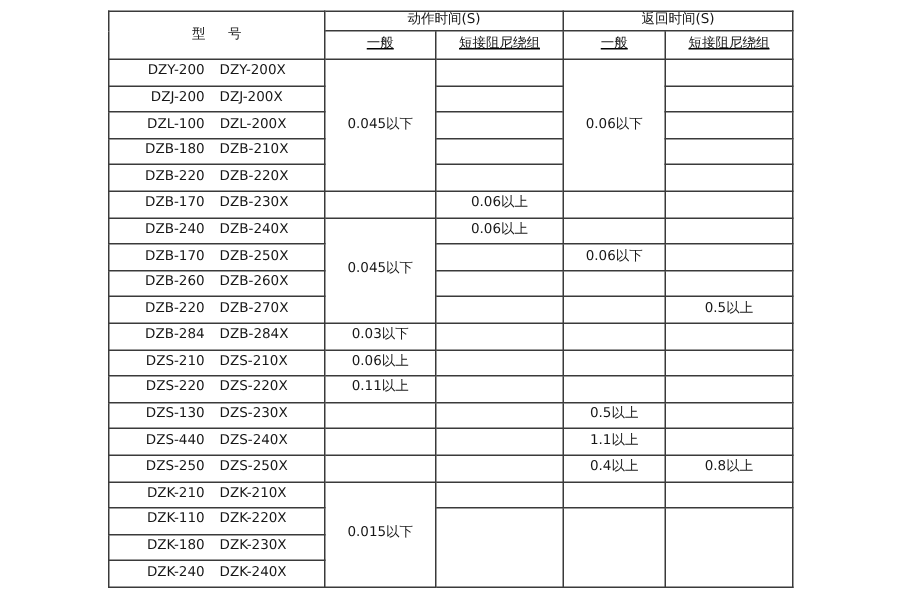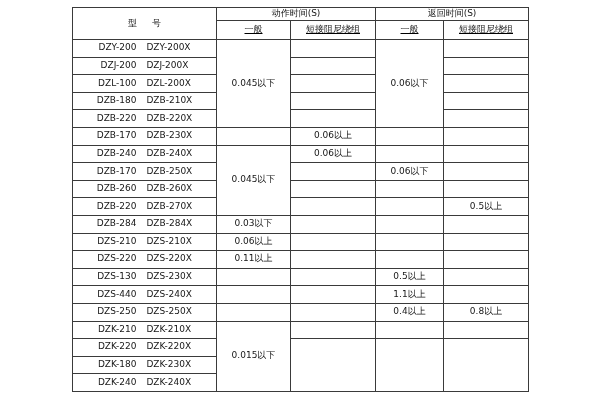--- a/index.html
+++ b/index.html
@@ -169,21 +169,21 @@
           <td>0.8以上</td>
         </tr>
         <tr>
           <td class="model-cell"><span class="m1">DZK-210</span><span class="m2">DZK-210X</span></td>
           <td rowspan="4">0.015以下</td>
           <td></td>
           <td></td>
           <td></td>
         </tr>
         <tr>
-          <td class="model-cell"><span class="m1">DZK-220</span><span class="m2">DZK-220X</span></td>
+          <td class="model-cell"><span class="m1">DZK-110</span><span class="m2">DZK-220X</span></td>
           <td rowspan="3"></td>
           <td rowspan="3"></td>
           <td rowspan="3"></td>
         </tr>
         <tr>
           <td class="model-cell"><span class="m1">DZK-180</span><span class="m2">DZK-230X</span></td>
         </tr>
         <tr>
           <td class="model-cell"><span class="m1">DZK-240</span><span class="m2">DZK-240X</span></td>
         </tr>

